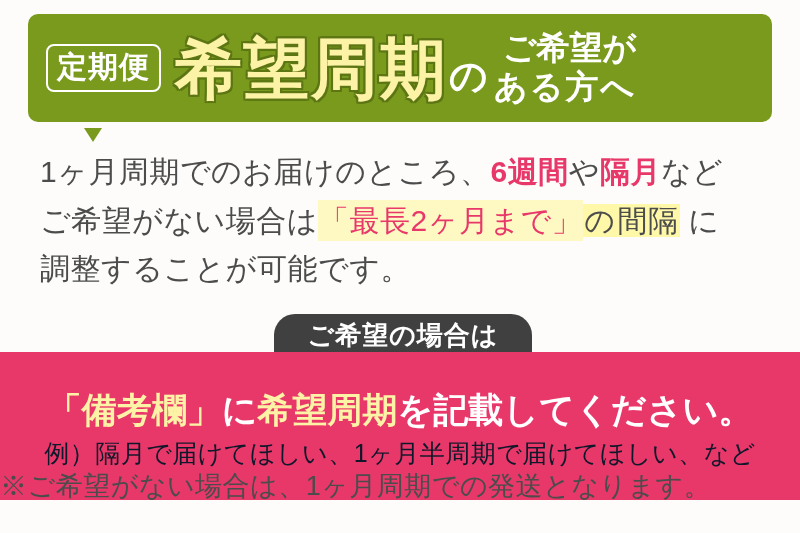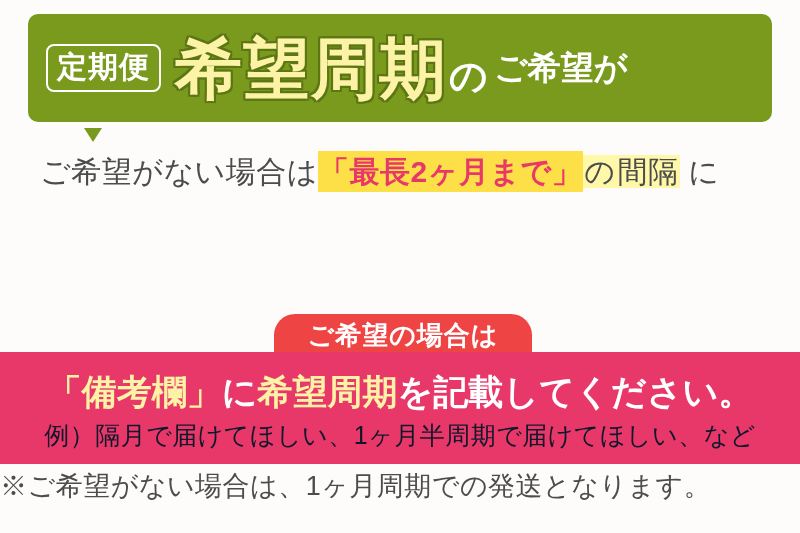--- a/index.html
+++ b/index.html
@@ -109,52 +109,52 @@
   .hl-pink {
     color: #e8386a;
     font-weight: bold;
   }
   .hl-yellow {
     background: #fff8a8;
     color: #4c4c4c;
     padding: 0 1px;
   }
   .hl-yellow-pink {
-    background: #fde047;
+    background: #fef9c3;
     color: #e8386a;
-    font-weight: bold;
+    font-weight: normal;
     padding: 4px 1px;
   }
 
   
   .ribbon {
     position: absolute;
     left: 274px;
     top: 314px;
     width: 258px;
     height: 42px;
-    background: #ef4444;
+    background: #404040;
     border-radius: 21px 21px 0 0;
     color: #ffffff;
     font-size: 26px;
     font-weight: bold;
     letter-spacing: 1px;
     display: flex;
     align-items: center;
     justify-content: center;
     box-sizing: border-box;
   }
 
   
   .pink-panel {
     position: absolute;
     left: 0;
     top: 352px;
     width: 800px;
-    height: 112px;
+    height: 148px;
     background: #e8386a;
     display: flex;
     flex-direction: column;
     justify-content: center;
     box-sizing: border-box;
     padding: 6px 0 0 0;
   }
   .pink-main {
     color: #ffffff;
     font-size: 35px;
@@ -193,26 +193,29 @@
 <body>
 
 <div class="page">
 
   <div class="banner">
     <span class="badge">定期便</span>
     <span class="banner-main">希望周期</span>
     <span class="banner-no">の</span>
     <span class="banner-sub">
       <span class="ln1">ご希望が</span><br>
+      <span class="ln2">ある方へ</span>
     </span>
   </div>
   <div class="banner-tail"></div>
 
   <div class="body-block">
+    <span class="body-line"><span>1ヶ月周期でのお届けのところ、</span><span class="hl-pink">6週間</span><span>や</span><span class="hl-pink">隔月</span><span>など</span></span>
     <span class="body-line"><span>ご希望がない場合は</span><span class="hl-yellow-pink">「最長2ヶ月まで」</span><span class="hl-yellow">の</span><span class="hl-yellow">間隔</span><span> に</span></span>
+    <span class="body-line">調整することが可能です。</span>
   </div>
 
   <div class="ribbon">ご希望の場合は</div>
 
   <div class="pink-panel">
     <div class="pink-main"><span class="acc">「備考欄」</span><span>に</span><span class="acc">希望周期</span><span>を記載してください。</span></div>
     <div class="pink-sub">例）隔月で届けてほしい、1ヶ月半周期で届けてほしい、など</div>
   </div>
 
   <div class="footer-note">※ご希望がない場合は、1ヶ月周期での発送となります。</div>

